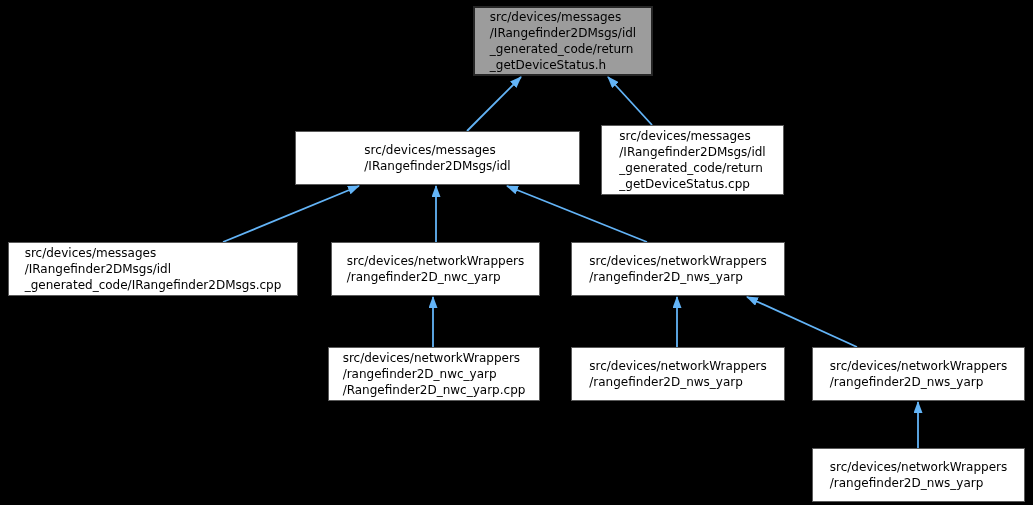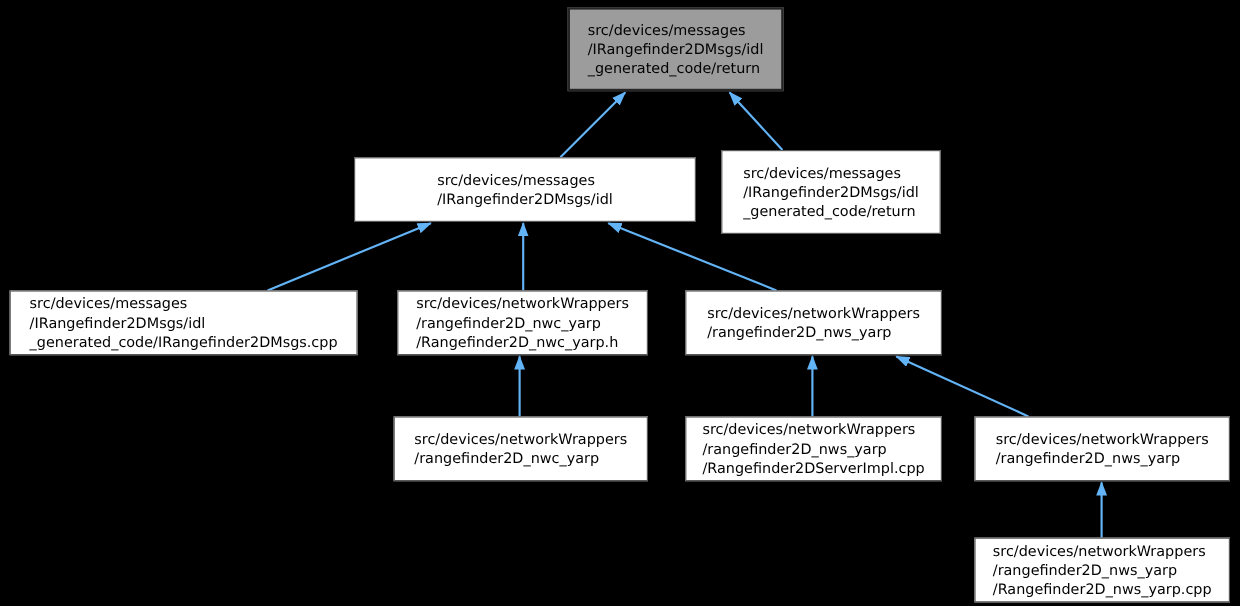--- a/index.html
+++ b/index.html
@@ -74,84 +74,84 @@
     <line x1="677" y1="347" x2="677" y2="297" marker-end="url(#arrow)"></line>
     <line x1="857" y1="347" x2="747" y2="297" marker-end="url(#arrow)"></line>
     <line x1="918" y1="448" x2="918" y2="402" marker-end="url(#arrow)"></line>
   </svg>
 
   <div class="node current" style="left:473px; top:6px; width:180px; height:70px;">
     <div class="label">
       <div>src/devices/messages</div>
       <div>/IRangefinder2DMsgs/idl</div>
       <div>_generated_code/return</div>
+      <div>_getDeviceStatus.h</div>
     </div>
   </div>
 
   <div class="node" style="left:295px; top:131px; width:285px; height:54px;">
     <div class="label">
       <div>src/devices/messages</div>
       <div>/IRangefinder2DMsgs/idl</div>
     </div>
   </div>
 
   <div class="node" style="left:601px; top:125px; width:183px; height:70px;">
     <div class="label">
       <div>src/devices/messages</div>
       <div>/IRangefinder2DMsgs/idl</div>
       <div>_generated_code/return</div>
+      <div>_getDeviceStatus.cpp</div>
     </div>
   </div>
 
   <div class="node" style="left:8px; top:242px; width:290px; height:54px;">
     <div class="label">
       <div>src/devices/messages</div>
       <div>/IRangefinder2DMsgs/idl</div>
       <div>_generated_code/IRangefinder2DMsgs.cpp</div>
     </div>
   </div>
 
   <div class="node" style="left:331px; top:242px; width:209px; height:54px;">
     <div class="label">
       <div>src/devices/networkWrappers</div>
       <div>/rangefinder2D_nwc_yarp</div>
-      <div>/Rangefinder2D_nwc_yarp.h</div>
     </div>
   </div>
 
   <div class="node" style="left:571px; top:242px; width:214px; height:54px;">
     <div class="label">
       <div>src/devices/networkWrappers</div>
       <div>/rangefinder2D_nws_yarp</div>
     </div>
   </div>
 
   <div class="node" style="left:328px; top:347px; width:212px; height:54px;">
     <div class="label">
       <div>src/devices/networkWrappers</div>
       <div>/rangefinder2D_nwc_yarp</div>
+      <div>/Rangefinder2D_nwc_yarp.cpp</div>
     </div>
   </div>
 
   <div class="node" style="left:571px; top:347px; width:214px; height:54px;">
     <div class="label">
       <div>src/devices/networkWrappers</div>
       <div>/rangefinder2D_nws_yarp</div>
-      <div>/Rangefinder2DServerImpl.cpp</div>
     </div>
   </div>
 
   <div class="node" style="left:812px; top:347px; width:213px; height:54px;">
     <div class="label">
       <div>src/devices/networkWrappers</div>
       <div>/rangefinder2D_nws_yarp</div>
     </div>
   </div>
 
   <div class="node" style="left:812px; top:448px; width:213px; height:54px;">
     <div class="label">
       <div>src/devices/networkWrappers</div>
       <div>/rangefinder2D_nws_yarp</div>
-      <div>/Rangefinder2D_nws_yarp.cpp</div>
     </div>
   </div>
 
 </div>
 
 </body></html>

